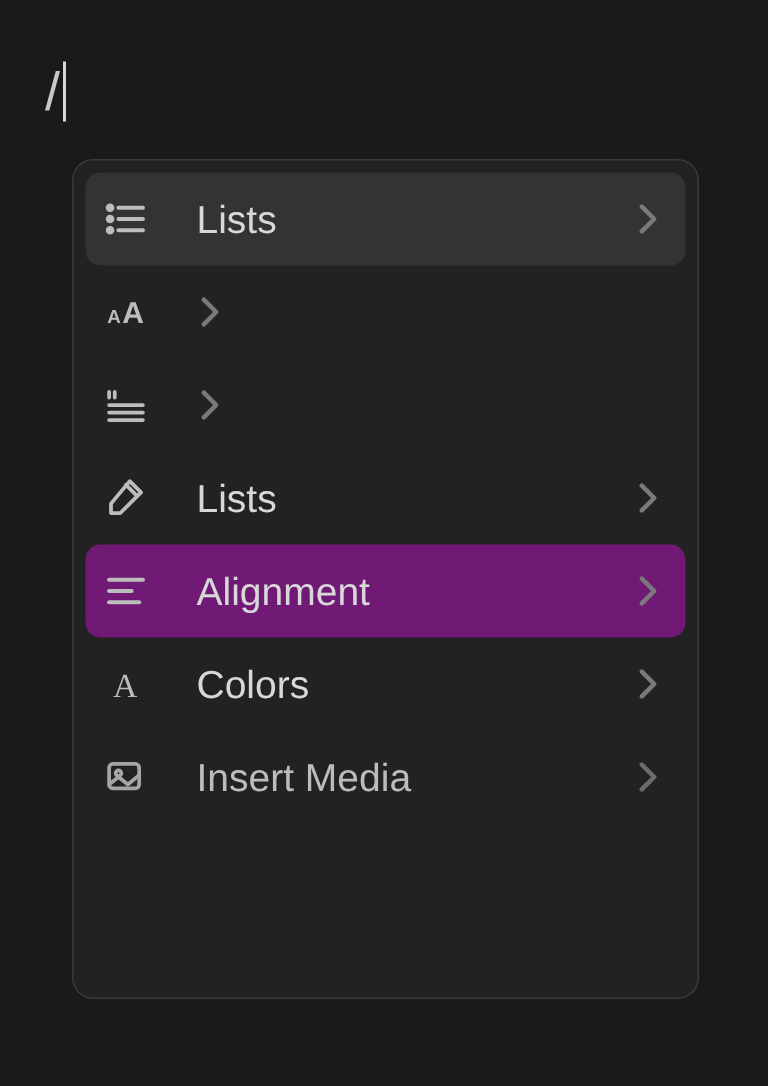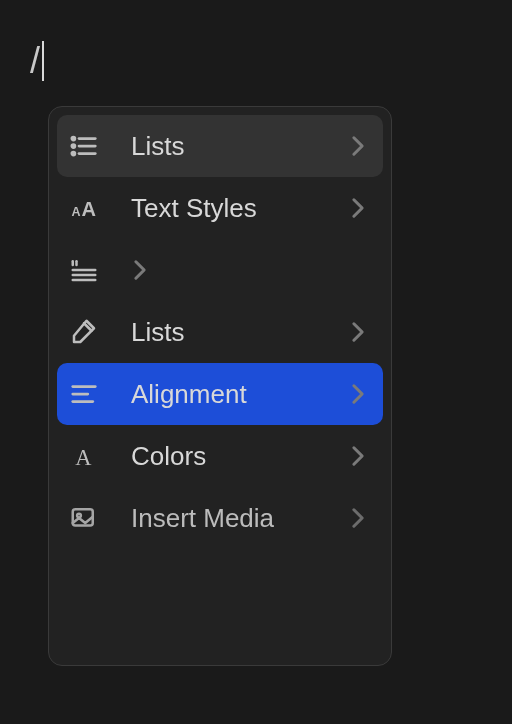--- a/index.html
+++ b/index.html
@@ -28,42 +28,42 @@
       display: inline-block;
       width: 2px;
       height: 40px;
       background: #d8d8d8;
       margin-left: 2px;
     }
     .menu {
       position: absolute;
       top: 106px;
       left: 48px;
-      width: 344px;
+      width: 418px;
       background: #222222;
       border: 1px solid #3a3a3a;
       border-radius: 14px;
       overflow: hidden;
       padding: 8px 8px;
       height: 560px;
     }
     .menu-item {
       display: flex;
       align-items: center;
       height: 62px;
       padding: 0 16px 0 10px;
       border-radius: 10px;
       cursor: pointer;
       gap: 30px;
     }
     .menu-item.highlighted {
       background: #333333;
     }
     .menu-item.highlighted-alt {
-      background: #1d4ed8;
+      background: #701a75;
     }
     .menu-icon {
       width: 34px;
       height: 34px;
       display: flex;
       align-items: center;
       justify-content: center;
       color: #bdbdbd;
       flex-shrink: 0;
     }
@@ -122,21 +122,20 @@
     </span>
   </div>
 
   <div class="menu-item">
     <span class="menu-icon">
       <svg viewBox="0 0 24 24" fill="currentColor">
         <text x="2" y="18" font-size="10" font-family="Arial" font-weight="600">A</text>
         <text x="10" y="18" font-size="16" font-family="Arial" font-weight="700">A</text>
       </svg>
     </span>
-    <span class="menu-label">Text Styles</span>
     <span class="chevron">
       <svg viewBox="0 0 10 16" fill="none" stroke="currentColor" stroke-width="2.2" stroke-linecap="round" stroke-linejoin="round">
           <polyline points="2,2 8,8 2,14"></polyline>
         </svg>
     </span>
   </div>
 
   <div class="menu-item">
     <span class="menu-icon">
       <svg viewBox="0 0 24 24" fill="none" stroke="currentColor" stroke-width="2" stroke-linecap="round">

